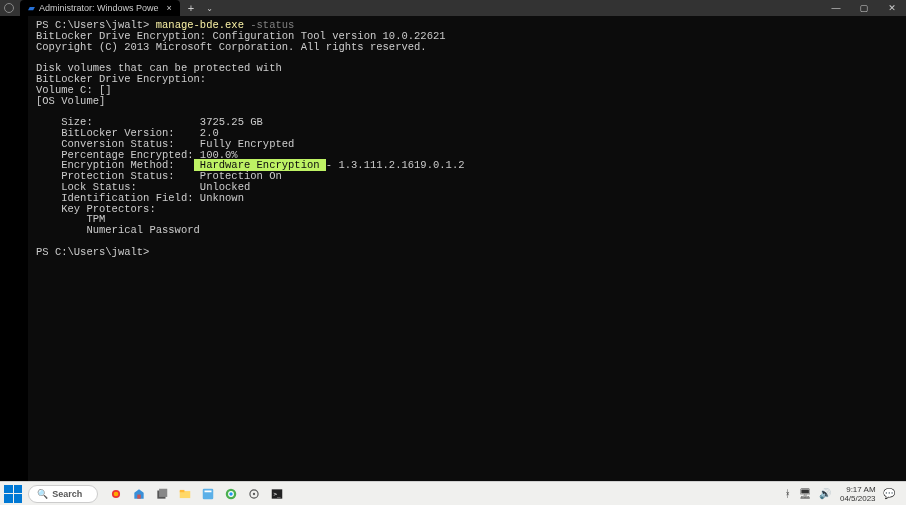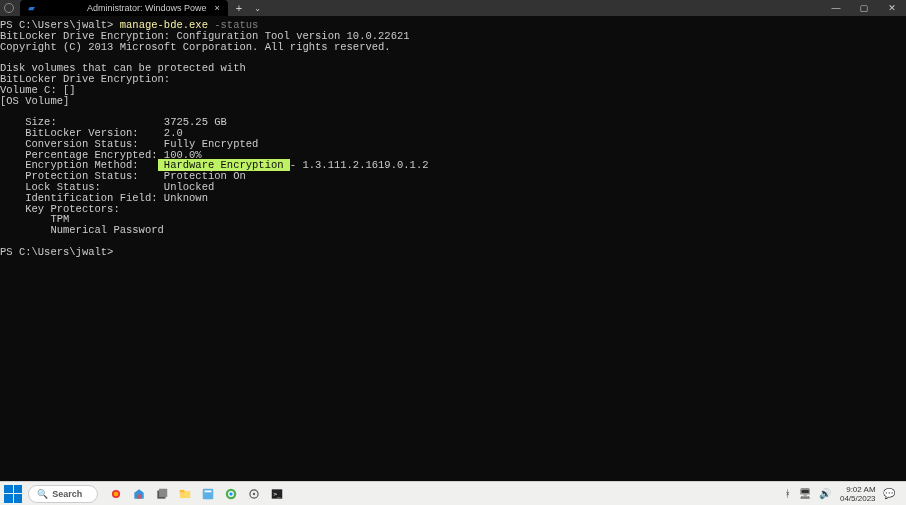--- a/index.html
+++ b/index.html
@@ -40,21 +40,20 @@
       border-radius: 4px 4px 0 0;
     }
     .tab-icon {
       color: #2671d8;
       font-size: 9px;
       margin-right: 4px;
     }
     .tab-title {
       color: #ccc;
       font-size: 9px;
-      margin-left: 48px;
     }
     .tab-close {
       color: #ccc;
       font-size: 9px;
       margin-left: 8px;
     }
     .new-tab {
       color: #ccc;
       font-size: 11px;
       padding: 0 8px;
@@ -75,27 +74,28 @@
       width: 28px;
       display: flex;
       align-items: center;
       justify-content: center;
       color: #ccc;
       font-size: 9px;
     }
     
     .terminal {
       background: #0c0c0c;
-      padding: 4px 0;
+      padding: 4px 8px;
       font-family: 'Consolas', 'Courier New', monospace;
       font-size: 10.5px;
       line-height: 10.8px;
       color: #cccccc;
       height: calc(100% - 16px - 24px);
       white-space: pre;
+      margin-left: 28px;
     }
     .prompt { color: #cccccc; }
     .cmd { color: #f9f1a5; }
     .arg { color: #808080; }
     .highlight { background: #bef264; color: #0c0c0c; }
     .row { display: block; }
     
     .taskbar {
       position: absolute;
       bottom: 0;
@@ -259,18 +259,18 @@
             <text x="6" y="15" fill="#fff" font-size="10" font-family="monospace">&gt;_</text>
           </svg>
         </div>
     </div>
   </div>
   <div class="tb-right">
     <span class="sys-ic">ᚼ</span>
     <span class="sys-ic">🖥</span>
     <span class="sys-ic">🔊</span>
     <div class="clock">
-      <div>9:02 AM</div>
+      <div>9:17 AM</div>
       <div>04/5/2023</div>
     </div>
     <span class="sys-ic">💬</span>
   </div>
 </div>
 
 </body></html>

